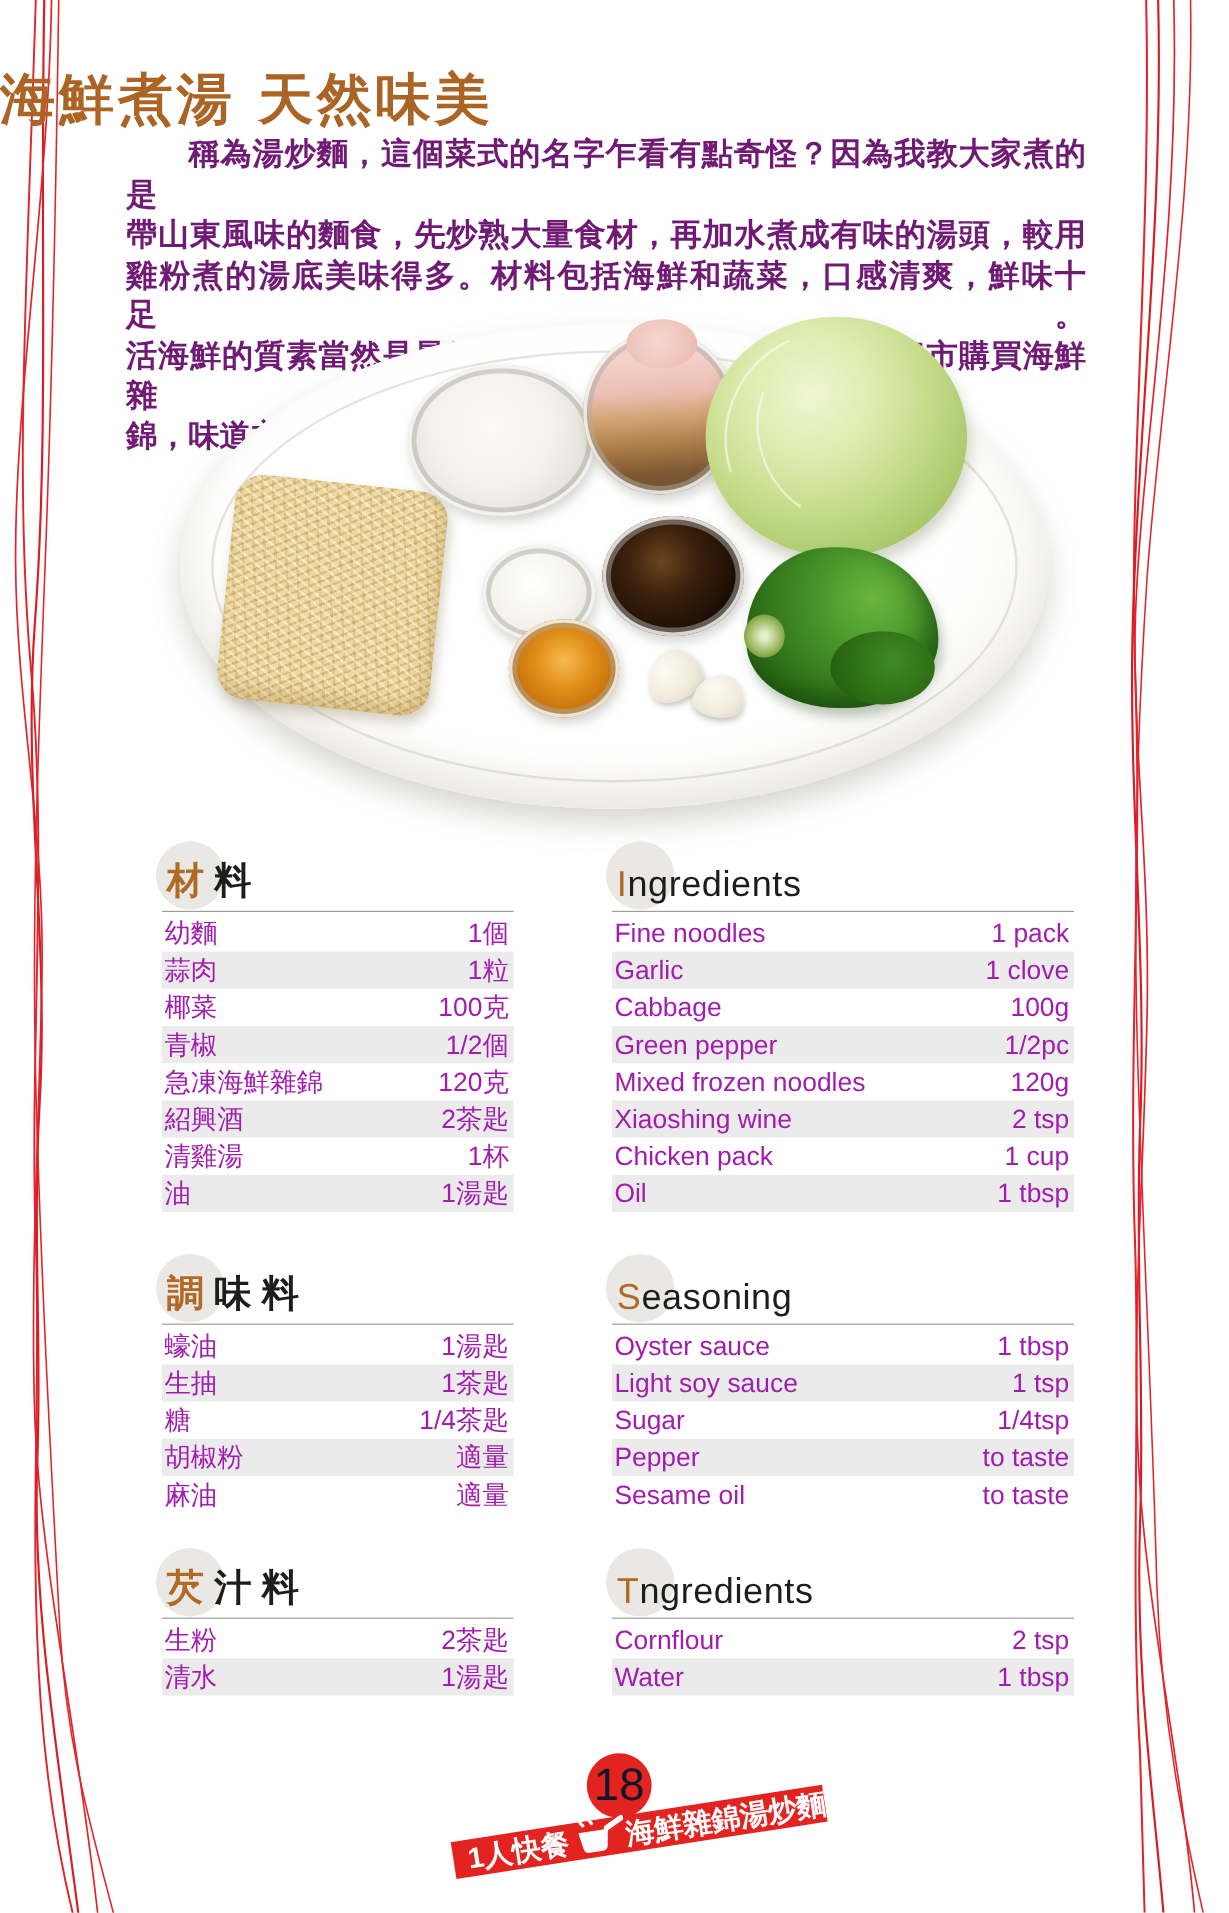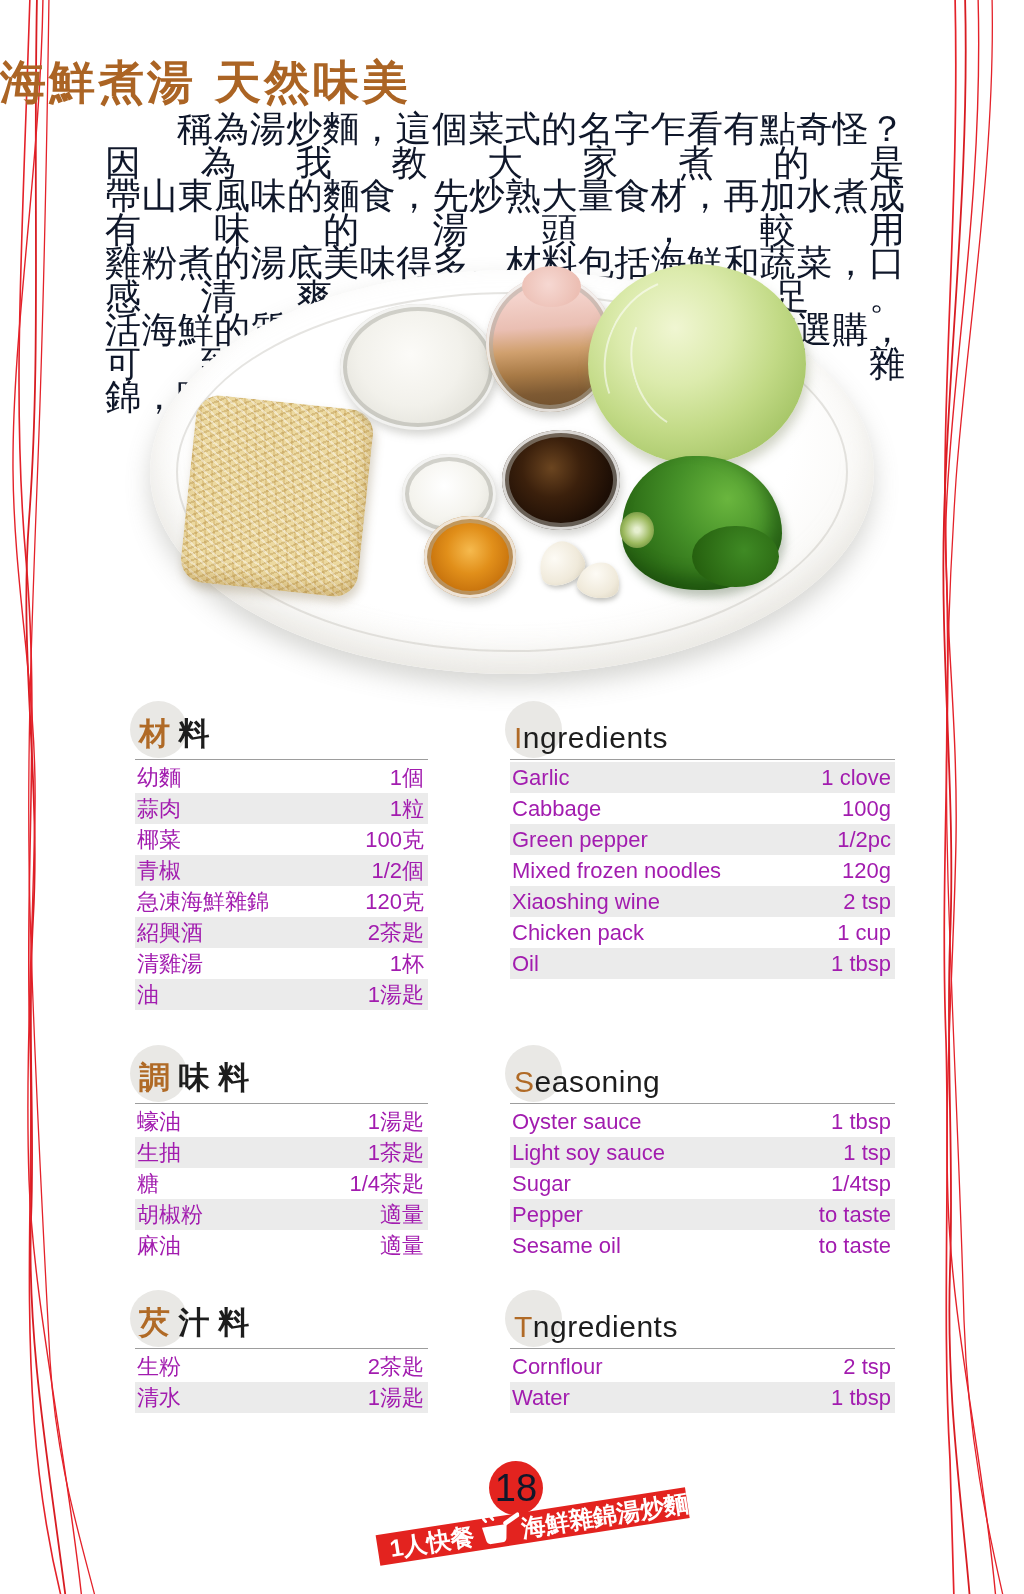--- a/index.html
+++ b/index.html
@@ -18,21 +18,21 @@
   .title{
     position:absolute;left:0;top:52px;width:1024px;
     text-align:left;
     font-family:"DejaVu Serif", serif;
     font-weight:bold;font-size:46px;letter-spacing:3px;
     color:#ab6424;
   }
 
   
   .intro{position:absolute;left:105px;top:112px;width:800px;
-    font-size:36px;line-height:33.5px;color:#0f172a;}
+    font-size:26px;line-height:33.5px;color:#701a75;font-weight:bold;}
   .intro-line{text-align:justify;text-align-last:justify;}
   .intro-line[data-idx="0"]{text-indent:2em;}
   .intro-line:last-child{text-align-last:left;}
 
   
   .photo{position:absolute;left:140px;top:256px;width:744px;height:430px;}
   .photo *{position:absolute;}
   .plate{left:10px;top:14px;width:724px;height:404px;border-radius:50%;
     background:radial-gradient(ellipse at 48% 42%, #ffffff 55%, #f8f7f4 74%, #efeee9 88%, #e3e2db 100%);
     box-shadow:0 12px 24px rgba(120,118,108,.30), inset 0 -16px 30px rgba(205,203,194,.35);}
@@ -194,20 +194,24 @@
             <span class="q">1湯匙</span>
           </div>
         </div>
     </div>
     <div class="col">
       <div class="sec-head en">
         <span class="txt"><span class="accent">I</span><span>ngredients</span></span>
       </div>
       <div class="rows">
 
+      <div class="row" data-idx="0">
+            <span class="n">Fine noodles</span>
+            <span class="q">1 pack</span>
+          </div>
           <div class="row alt" data-idx="1">
             <span class="n">Garlic</span>
             <span class="q">1 clove</span>
           </div>
           <div class="row" data-idx="2">
             <span class="n">Cabbage</span>
             <span class="q">100g</span>
           </div>
           <div class="row alt" data-idx="3">
             <span class="n">Green pepper</span>

